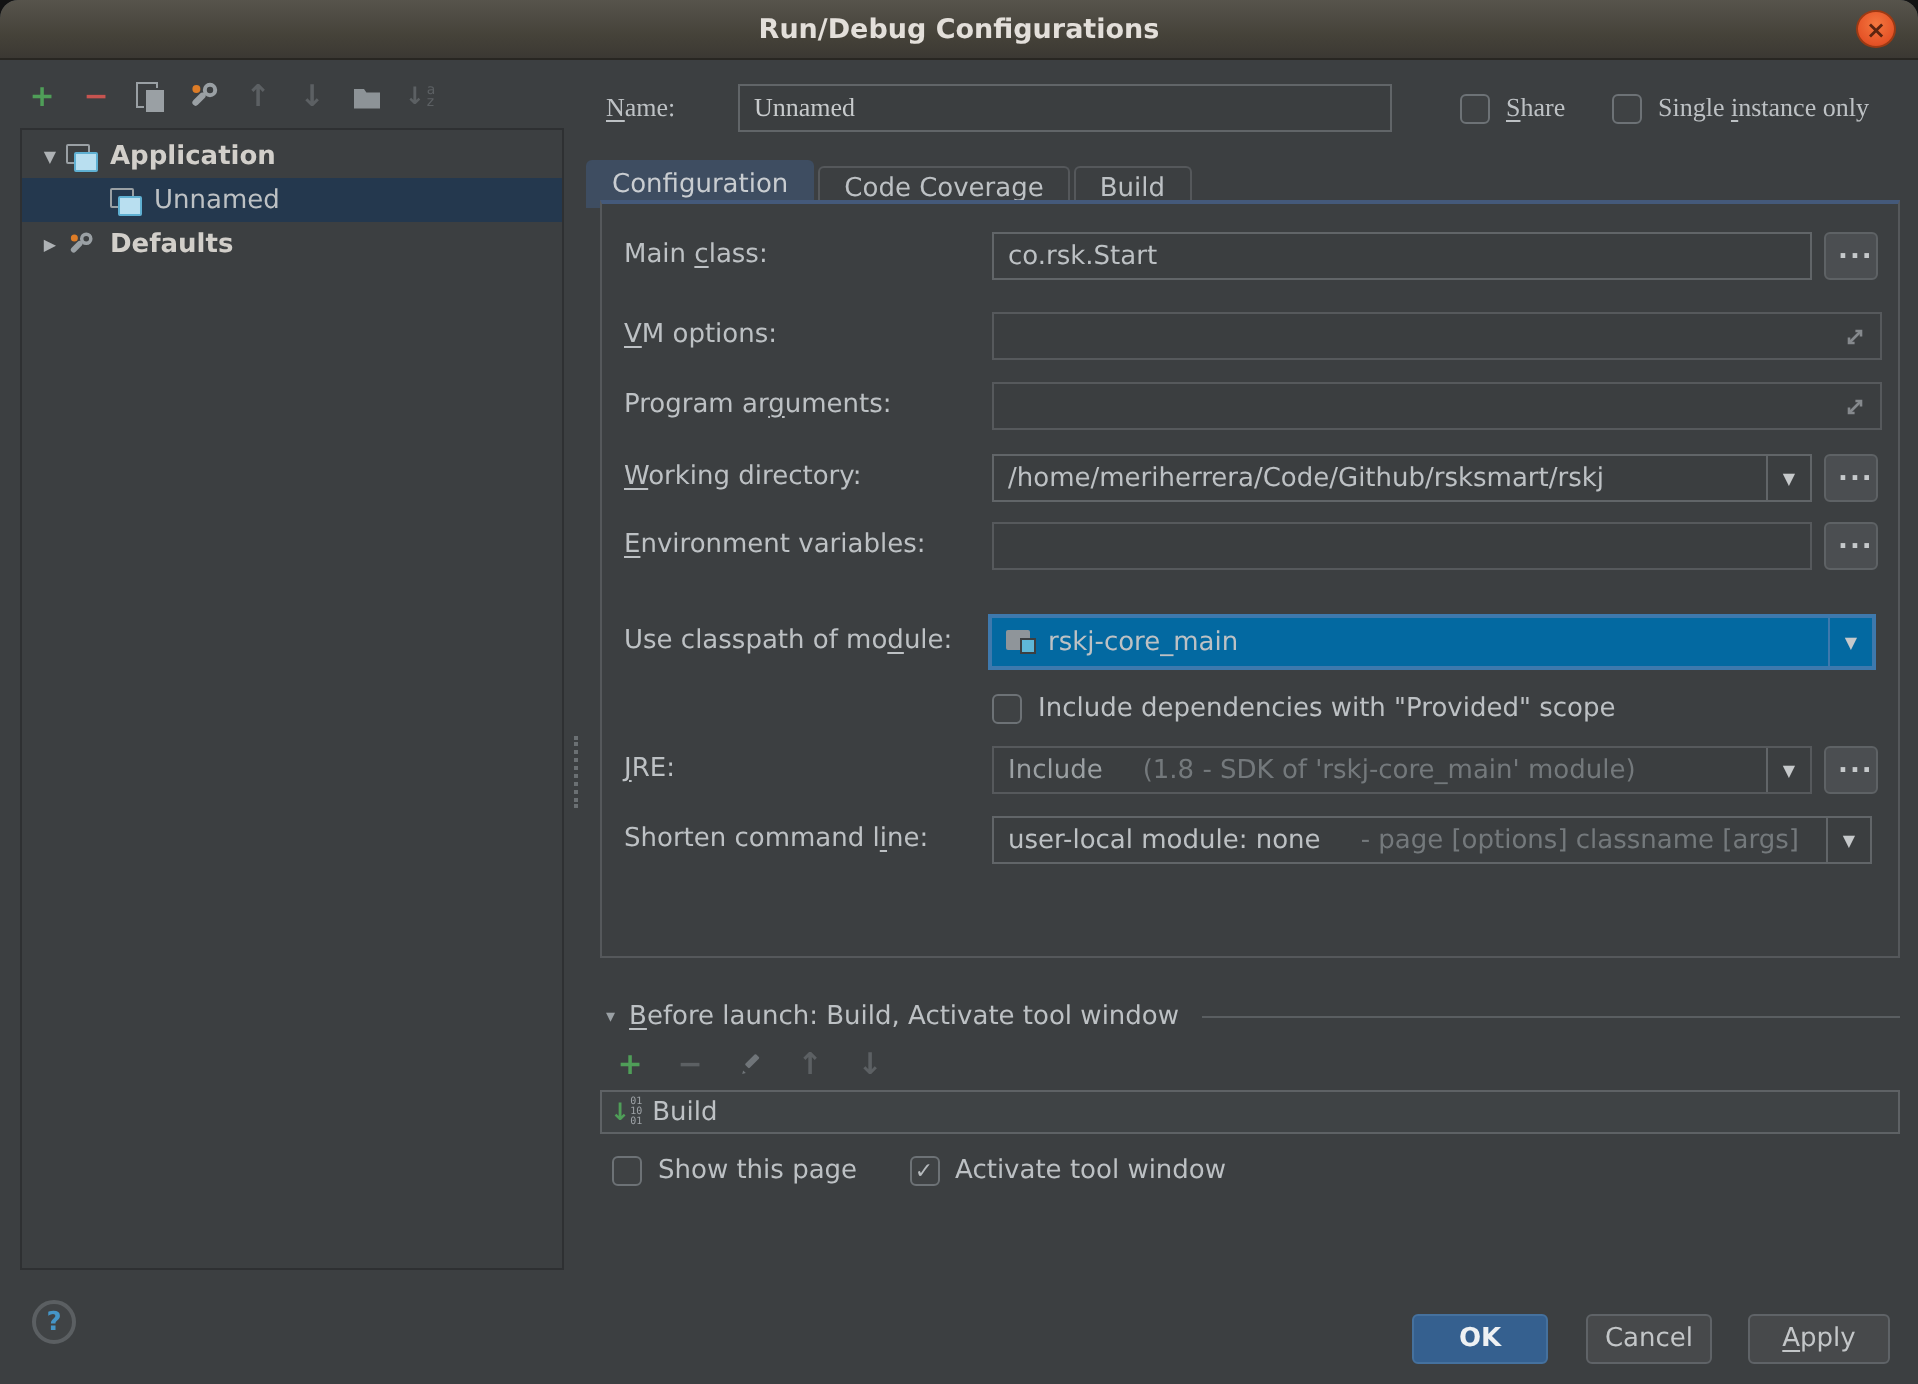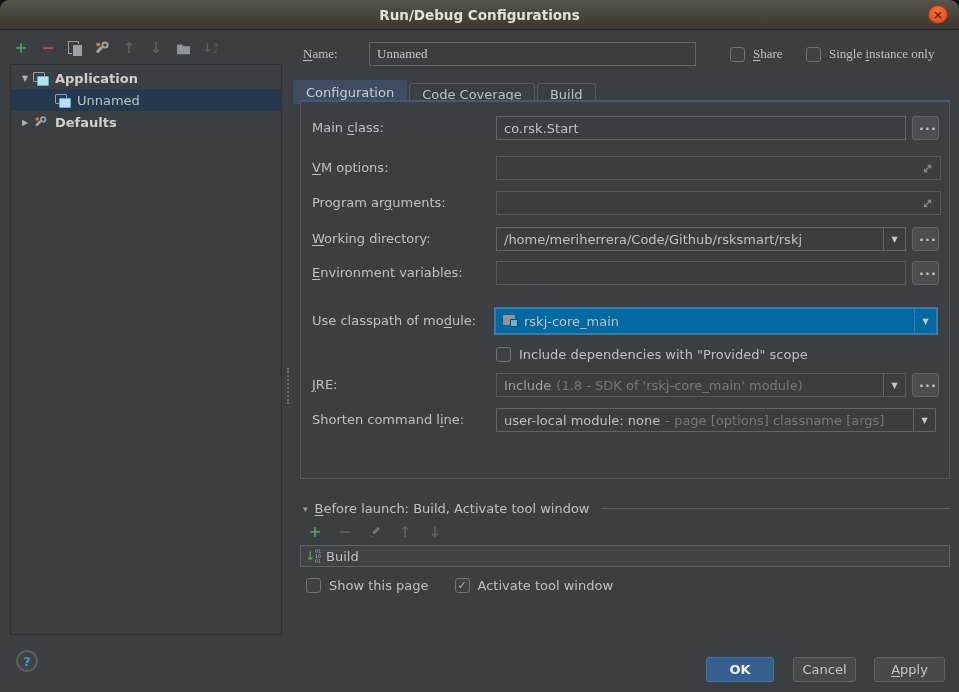--- a/index.html
+++ b/index.html
@@ -89,21 +89,21 @@
   .combo{ padding-right:0; cursor:pointer; }
   .combo .val{ flex:1; display:flex; align-items:center; overflow:hidden; white-space:nowrap; }
   .arrow-seg{ width:22px; align-self:stretch; border-left:1px solid #616568; display:flex; align-items:center; justify-content:center; flex:none; }
   .arrow-seg .ar{ font-size:8px; color:#c6c9cb; }
   .focus-combo{ border:2px solid #3e79ad; height:28px; background:#0369a1; }
   .focus-combo .arrow-seg{ border-left:1px solid #3e79ad; }
   .ic-module{ position:relative; width:15px; height:12px; margin-right:6px; flex:none; }
   .ic-module::before{ content:""; position:absolute; left:0; top:0; width:12px; height:10px; background:#8f959a; border-radius:1px; }
   .ic-module::after{ content:""; position:absolute; right:0; bottom:0; width:6px; height:6px; background:#5fb8d8; border:1px solid #3c3f41; }
   .gray-main{ color:#9ba0a3; }
-  .gray-detail{ color:#74797c; margin-left:5px; }
+  .gray-detail{ color:#74797c; margin-left:20px; }
   .expand-ic{ position:absolute; right:6px; top:5px; }
   
   .bl-header{ position:absolute; top:471px; left:11px; right:9px; display:flex; align-items:center; gap:7px; }
   .bl-header .tri{ font-size:9px; color:#9aa0a4; }
   .bl-header .line{ flex:1; border-top:1px solid #5a5e61; margin-left:4px; }
   .bl-toolbar{ position:absolute; top:494px; left:15px; display:flex; gap:14px; align-items:center; }
   .bl-list{
     position:absolute; top:515px; left:8px; width:650px; height:22px;
     border:1px solid #5e6265; background:#3f4345; display:flex; align-items:center; padding:0 4px;
   }

